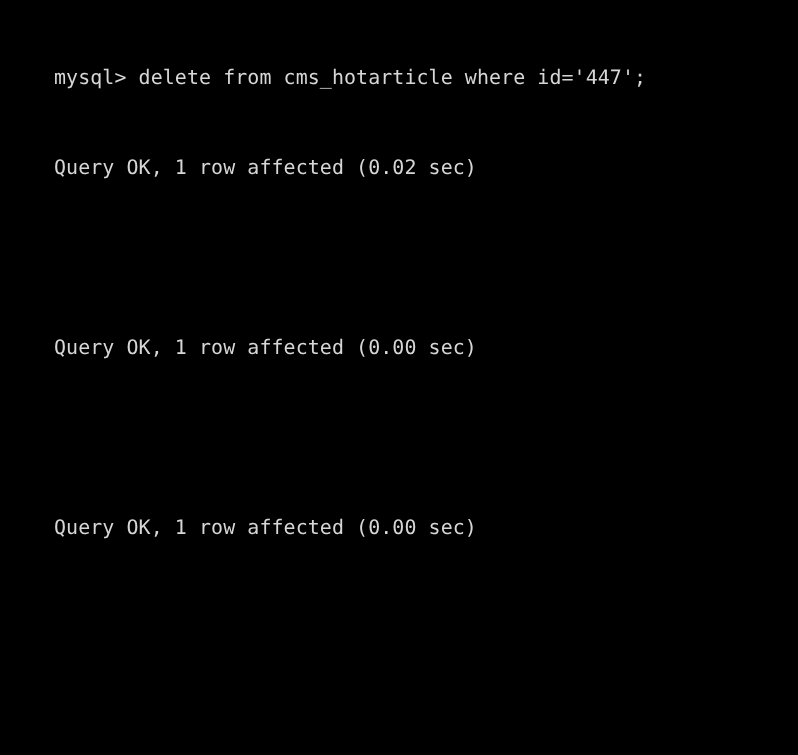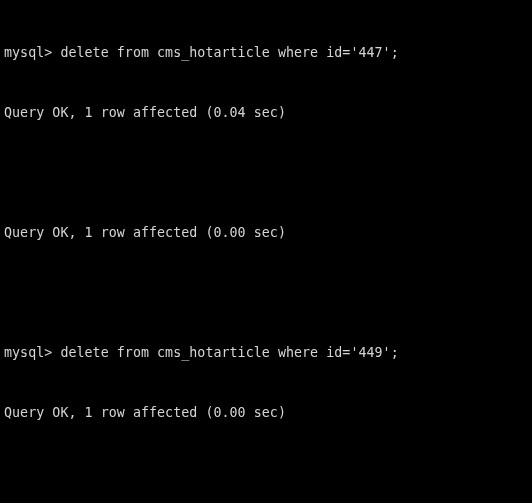--- a/index.html
+++ b/index.html
@@ -24,35 +24,35 @@
     letter-spacing: 0.05px;
     padding: 3px 0 0 4px;
     white-space: pre;
     overflow: hidden;
     -webkit-font-smoothing: none;
   }
   .line {
     height: 20px;
     white-space: pre;
     font-family: "DejaVu Sans Mono", "Liberation Mono", monospace;
+    margin-left: 32px;
   }
   .line.blank {
     height: 20px;
   }
 </style>
 </head>
 <body>
 
 <div id="terminal">
   <div class="line">mysql&gt; delete from cms_hotarticle where id='447';</div>
-  <div class="line">Query OK, 1 row affected (0.04 sec)</div>
+  <div class="line">Query OK, 1 row affected (0.02 sec)</div>
   <div class="line blank"></div>
   <div class="line">Query OK, 1 row affected (0.00 sec)</div>
   <div class="line blank"></div>
-  <div class="line">mysql&gt; delete from cms_hotarticle where id='449';</div>
   <div class="line">Query OK, 1 row affected (0.00 sec)</div>
   
   
   
   
   
   
   
   
   

